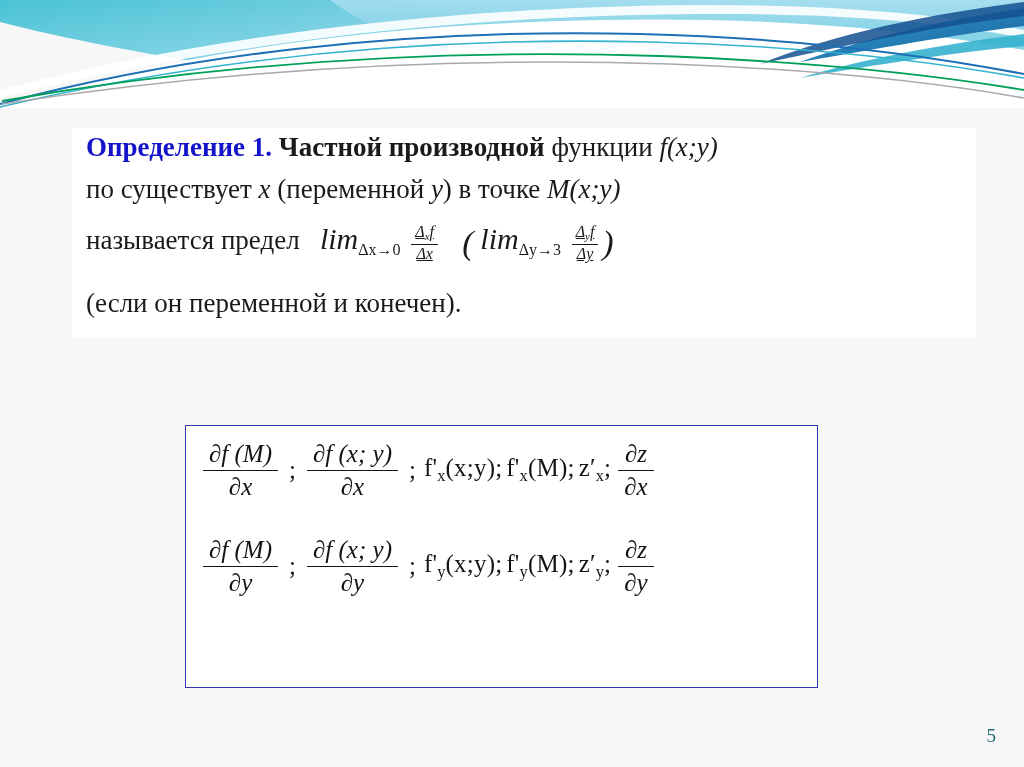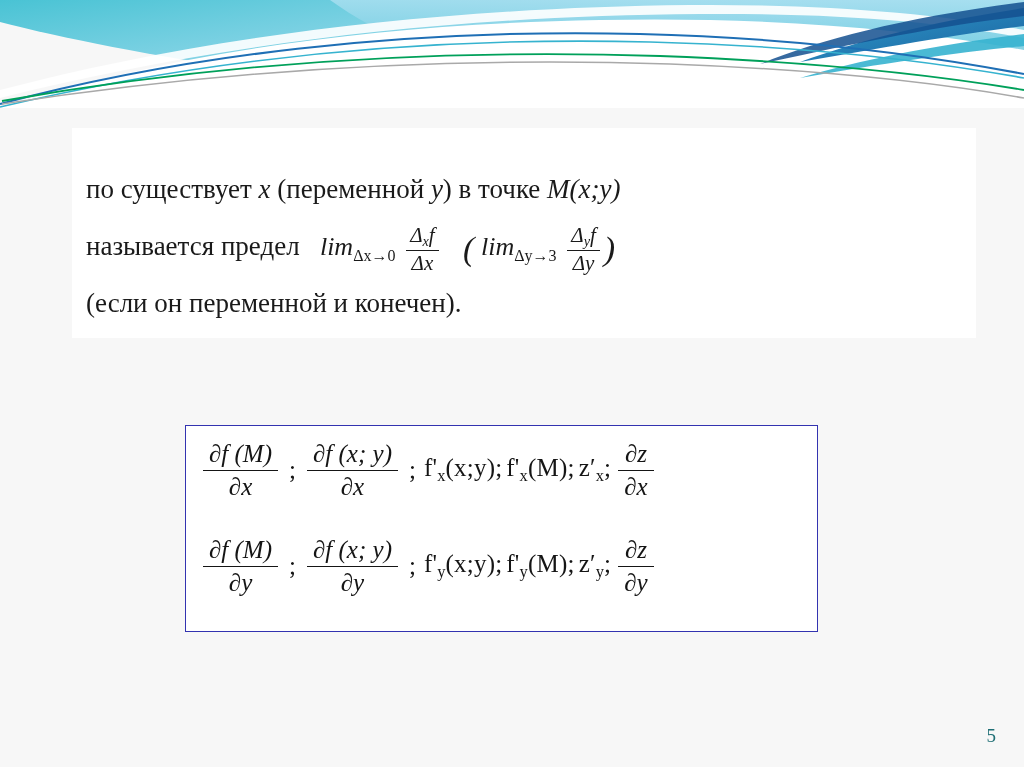--- a/index.html
+++ b/index.html
@@ -55,21 +55,21 @@
   }
   .kw-bold { font-weight: bold; }
   .it { font-style: italic; }
   .limblock {
     display: inline-block;
     vertical-align: middle;
     white-space: nowrap;
   }
   .limop {
     font-style: italic;
-    font-size: 26px;
+    font-size: 30px;
   }
   .limsub {
     font-size: 16px;
     vertical-align: -0.35em;
     letter-spacing: 0;
   }
   .frac {
     display: inline-block;
     vertical-align: middle;
     text-align: center;
@@ -78,35 +78,35 @@
   }
   .frac .num {
     display: block;
     border-bottom: 1.6px solid #1a1a1a;
     padding: 0 4px 1px 4px;
   }
   .frac .den {
     display: block;
     padding: 1px 4px 0 4px;
   }
-  .sm { font-size: 21px; font-style: italic; }
+  .sm { font-size: 16px; font-style: italic; text-decoration: underline; }
   .sub { font-size: 0.68em; vertical-align: -0.3em; font-style: italic; }
   .paren-big {
     font-size: 34px;
     font-style: italic;
     vertical-align: middle;
   }
 
   
   .formula-box {
     position: absolute;
     left: 185px;
     top: 425px;
     width: 633px;
-    height: 207px;
+    height: 263px;
     background: #ffffff;
     border: 1.6px solid #3333b0;
     box-sizing: border-box;
   }
   .formula-row {
     position: absolute;
     left: 14px;
     white-space: nowrap;
     color: #151515;
   }
@@ -198,20 +198,26 @@
 
       <path d="M0,104 C180,56 400,28 640,34 C800,38 930,56 1024,74" fill="none" stroke="#1f6fb5" stroke-width="2"></path>
       <path d="M0,107 C190,62 410,36 650,42 C810,46 935,62 1024,78" fill="none" stroke="#36b3cf" stroke-width="1.6"></path>
       <path d="M2,101 C200,66 420,48 660,56 C820,62 940,76 1024,90" fill="none" stroke="#00a05a" stroke-width="1.8"></path>
       <path d="M2,104 C210,72 430,56 670,64 C830,70 945,84 1024,98" fill="none" stroke="#a9a9a9" stroke-width="1.6"></path>
     </svg>
   </div>
 
   <div class="definition-band">
 
+    <div class="def-line l1">
+      <span class="kw-blue">Определение 1.</span>
+      <span class="kw-bold">Частной производной</span>
+      <span>функции</span>
+      <span class="it">f(x;y)</span>
+    </div>
 
     <div class="def-line l2">
       <span>по существует</span>
       <span class="it">x</span>
       <span>(переменной</span>
       <span class="it">y</span><span>) в точке</span>
       <span class="it">M(x;y)</span>
     </div>
 
     <div class="def-line l3">

